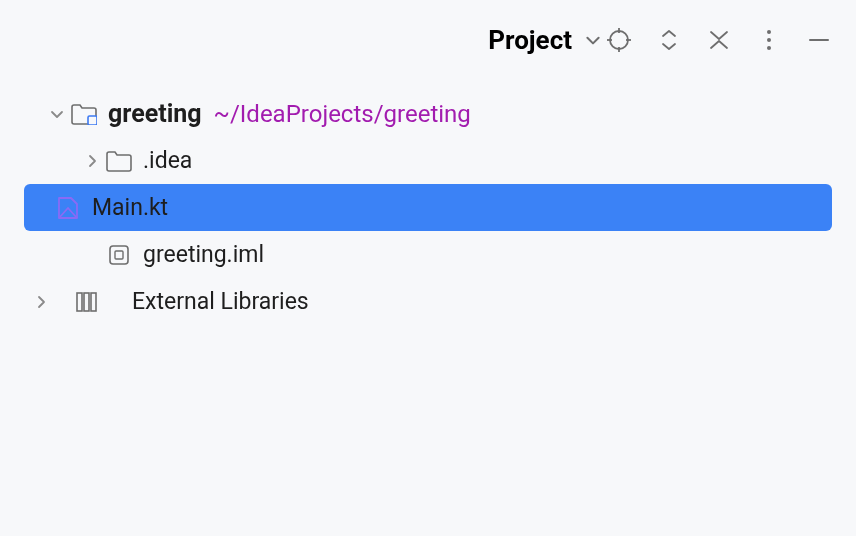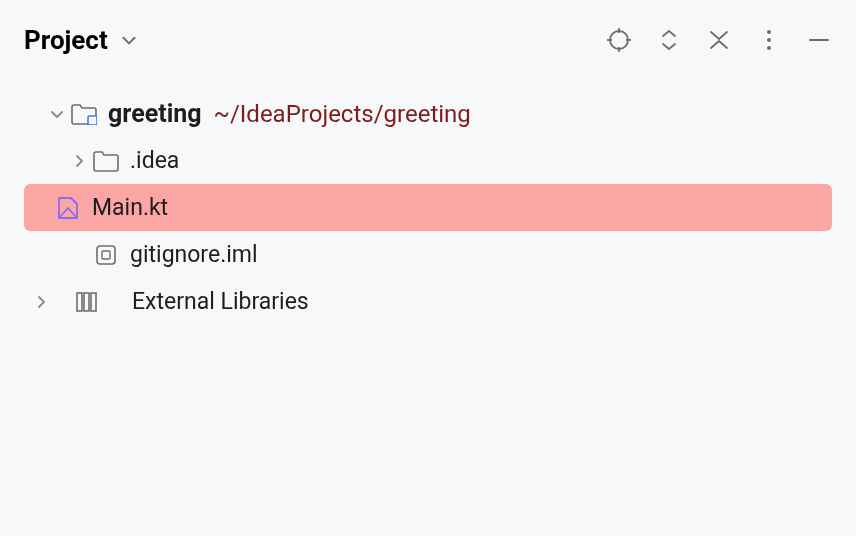--- a/index.html
+++ b/index.html
@@ -12,21 +12,21 @@
       height: 536px;
       background: #f7f8fa;
       font-family: -apple-system, BlinkMacSystemFont, "Segoe UI", Roboto, sans-serif;
       font-size: 23px;
       color: #1e1e1e;
       overflow: hidden;
     }
     .panel-header {
       display: flex;
       align-items: center;
-      justify-content: space-between;
+      justify-content: flex-end;
       padding: 18px 24px 8px 24px;
       height: 70px;
     }
     .panel-title-group {
       display: flex;
       align-items: center;
       gap: 8px;
     }
     .panel-title {
       font-weight: 700;
@@ -53,21 +53,21 @@
       padding-left: 0;
     }
     .tree-row {
       display: flex;
       align-items: center;
       height: 47px;
       padding-left: 28px;
       cursor: pointer;
     }
     .tree-row.selected {
-      background: #fca5a5;
+      background: #3b82f6;
       margin: 0 24px;
       border-radius: 6px;
       padding-left: 4px;
     }
     .tree-row.selected .indent-wrap {
       padding-left: 0;
     }
     .indent-wrap {
       display: flex;
       align-items: center;
@@ -94,26 +94,26 @@
     }
     .node-label {
       color: #1e1e1e;
       white-space: nowrap;
     }
     .node-label.bold {
       font-weight: 700;
       font-size: 25px;
     }
     .node-path {
-      color: #7f1d1d;
+      color: #a21caf;
       margin-left: 12px;
       font-size: 24px;
     }
     .depth0 { padding-left: 44px; }
-    .depth1 { padding-left: 66px; }
+    .depth1 { padding-left: 66px; margin-left: 13px; }
     .depth2sel { padding-left: 118px; }
     .depth0b { padding-left: 28px; gap: 20px; }
     svg { display: block; }
   </style>
 </head>
 <body>
 
 <div class="panel-header">
   <div class="panel-title-group">
     <span class="panel-title">Project</span>
@@ -208,21 +208,21 @@
 
 
   <div class="tree-row depth1">
     <span class="chevron empty"></span>
     <span class="node-icon">
       <svg width="22" height="22" viewBox="0 0 22 22">
           <rect x="2" y="2" width="18" height="18" rx="3" fill="none" stroke="#6e6e6e" stroke-width="1.6"></rect>
           <rect x="7" y="7" width="8" height="8" rx="1" fill="none" stroke="#6e6e6e" stroke-width="1.4"></rect>
         </svg>
     </span>
-    <span class="node-label">gitignore.iml</span>
+    <span class="node-label">greeting.iml</span>
   </div>
 
   <div class="tree-row depth0b">
     <span class="chevron">
       <svg width="16" height="16" viewBox="0 0 16 16">
           <path d="M6 3 L11 8 L6 13" stroke="#8a8a8a" stroke-width="1.8" fill="none" stroke-linecap="round" stroke-linejoin="round"></path>
         </svg>
     </span>
     <span class="node-icon">
       <svg width="26" height="24" viewBox="0 0 26 24">

